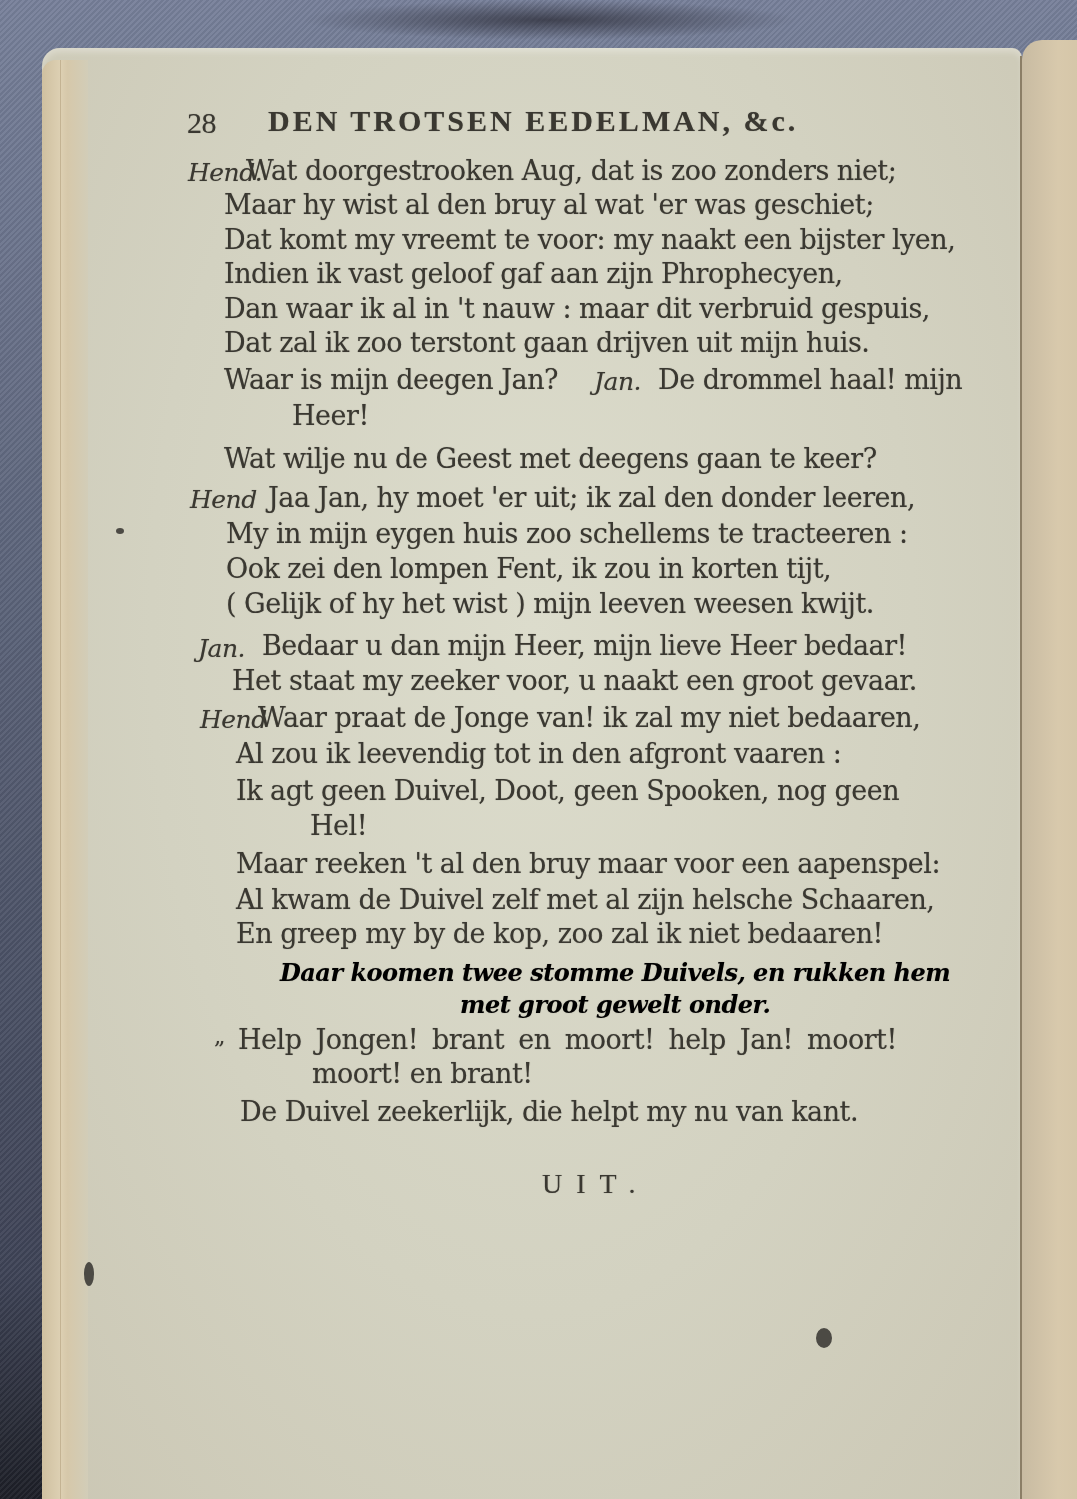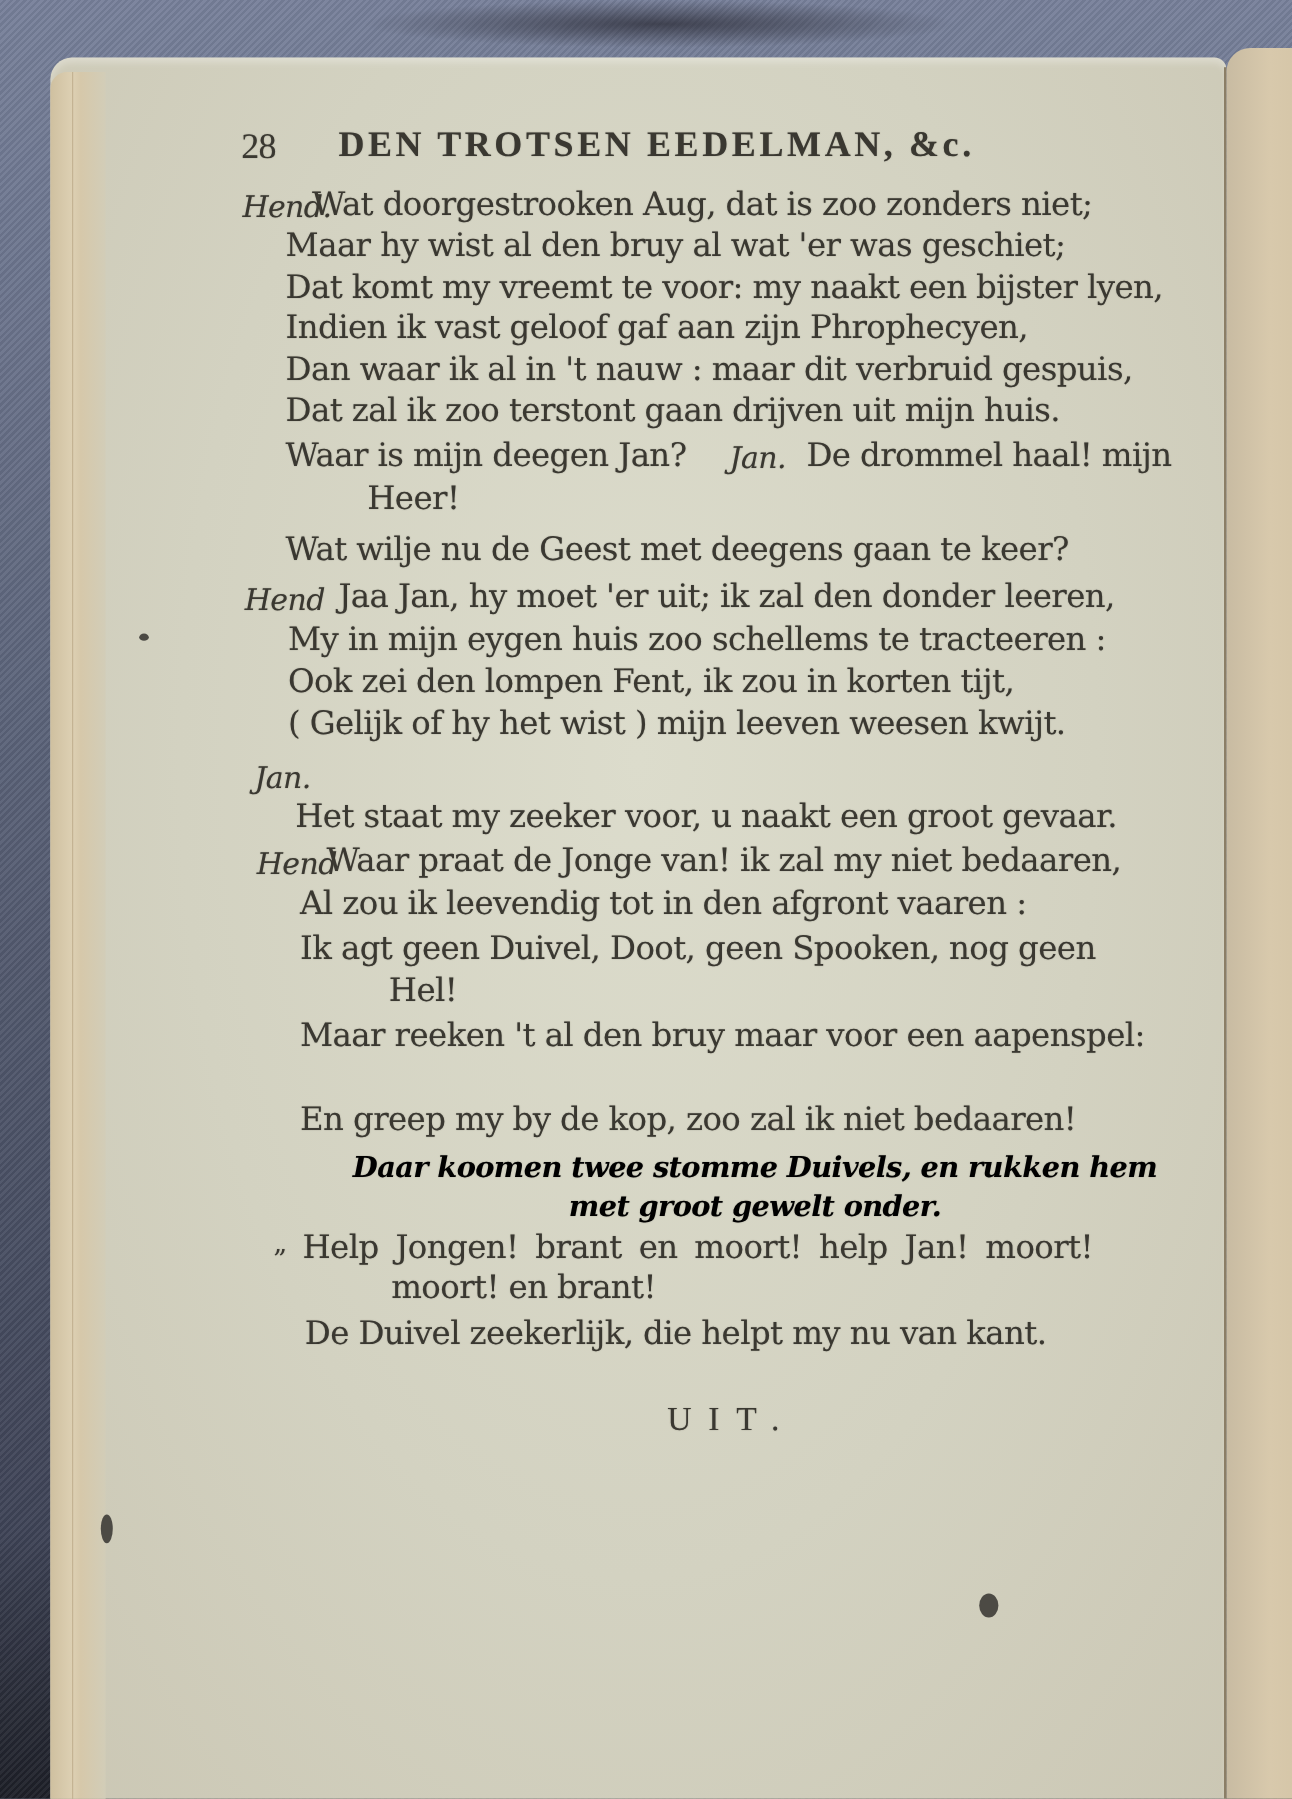--- a/index.html
+++ b/index.html
@@ -71,21 +71,21 @@
     background: linear-gradient(90deg, #c8bba2 0%, #d8c9ac 60%, #d5c6a8 100%);
     border-top-left-radius: 20px;
   }
   .ink-spot {
     position: absolute;
     background: #4c4a44;
     border-radius: 50%;
   }
   .text-block {
     position: absolute;
-    left: 16px;
+    left: 2px;
     top: 0;
     width: 944px;
     height: 1499px;
     font-family: "DejaVu Serif", "Liberation Serif", serif;
     color: #3a3831;
   }
   .line {
     position: absolute;
     white-space: nowrap;
     font-size: 27px;
@@ -163,30 +163,32 @@
   <div class="line" style="left:222px;top:443px;">Wat wilje nu de Geest met deegens gaan te keer?</div>
 
   <div class="line speaker" style="left:188px;top:485px;">Hend</div>
   <div class="line" style="left:266px;top:482px;">Jaa Jan, hy moet 'er uit; ik zal den donder leeren,</div>
 
   <div class="line" style="left:224px;top:518px;">My in mijn eygen huis zoo schellems te tracteeren :</div>
   <div class="line" style="left:224px;top:553px;">Ook zei den lompen Fent, ik zou in korten tijt,</div>
   <div class="line" style="left:224px;top:588px;">( Gelijk of hy het wist ) mijn leeven weesen kwijt.</div>
 
   <div class="line speaker" style="left:196px;top:634px;">Jan.</div>
+  <div class="line" style="left:260px;top:630px;">Bedaar u dan mijn Heer, mijn lieve Heer bedaar!</div>
 
   <div class="line" style="left:230px;top:665px;">Het staat my zeeker voor, u naakt een groot gevaar.</div>
 
   <div class="line speaker" style="left:198px;top:705px;">Hend</div>
   <div class="line" style="left:256px;top:702px;">Waar praat de Jonge van! ik zal my niet bedaaren,</div>
 
   <div class="line" style="left:234px;top:738px;">Al zou ik leevendig tot in den afgront vaaren :</div>
   <div class="line" style="left:234px;top:775px;">Ik agt geen Duivel, Doot, geen Spooken, nog geen</div>
   <div class="line" style="left:308px;top:810px;">Hel!</div>
   <div class="line" style="left:234px;top:848px;">Maar reeken 't al den bruy maar voor een aapenspel:</div>
+  <div class="line" style="left:234px;top:884px;">Al kwam de Duivel zelf met al zijn helsche Schaaren,</div>
   <div class="line" style="left:234px;top:918px;">En greep my by de kop, zoo zal ik niet bedaaren!</div>
 
   <div class="line stage" style="left:278px;top:958px;">Daar koomen twee stomme Duivels, en rukken hem</div>
   <div class="line stage" style="left:458px;top:990px;">met groot gewelt onder.</div>
 
   <div class="line" style="left:212px;top:1024px;font-size:22px;">„</div>
   <div class="line" style="left:236px;top:1024px;word-spacing:6px;">Help Jongen! brant en moort! help Jan! moort!</div>
   <div class="line" style="left:310px;top:1058px;">moort! en brant!</div>
   <div class="line" style="left:238px;top:1096px;">De Duivel zeekerlijk, die helpt my nu van kant.</div>
 

